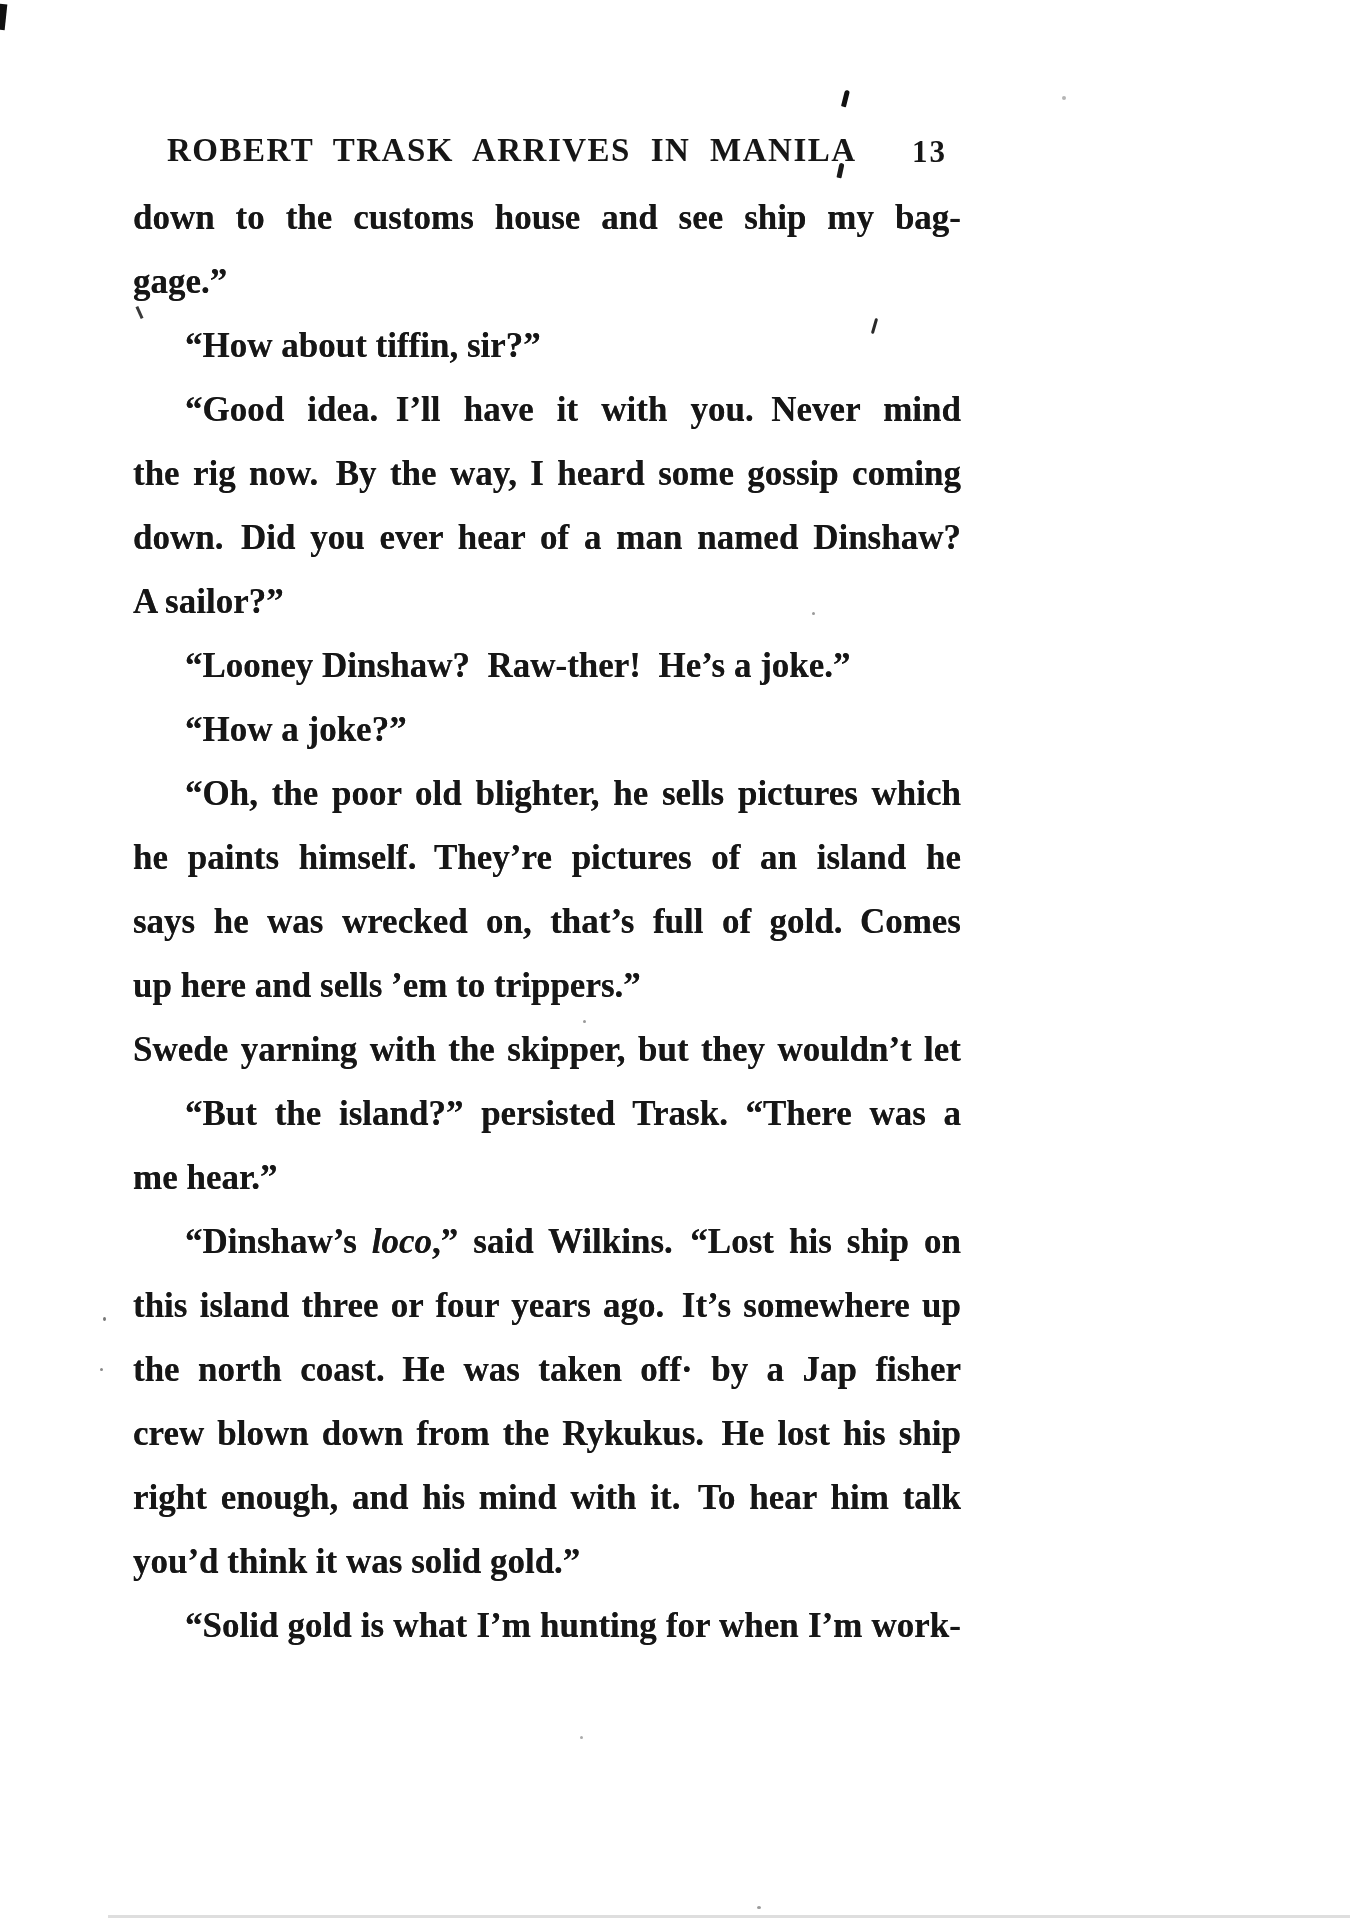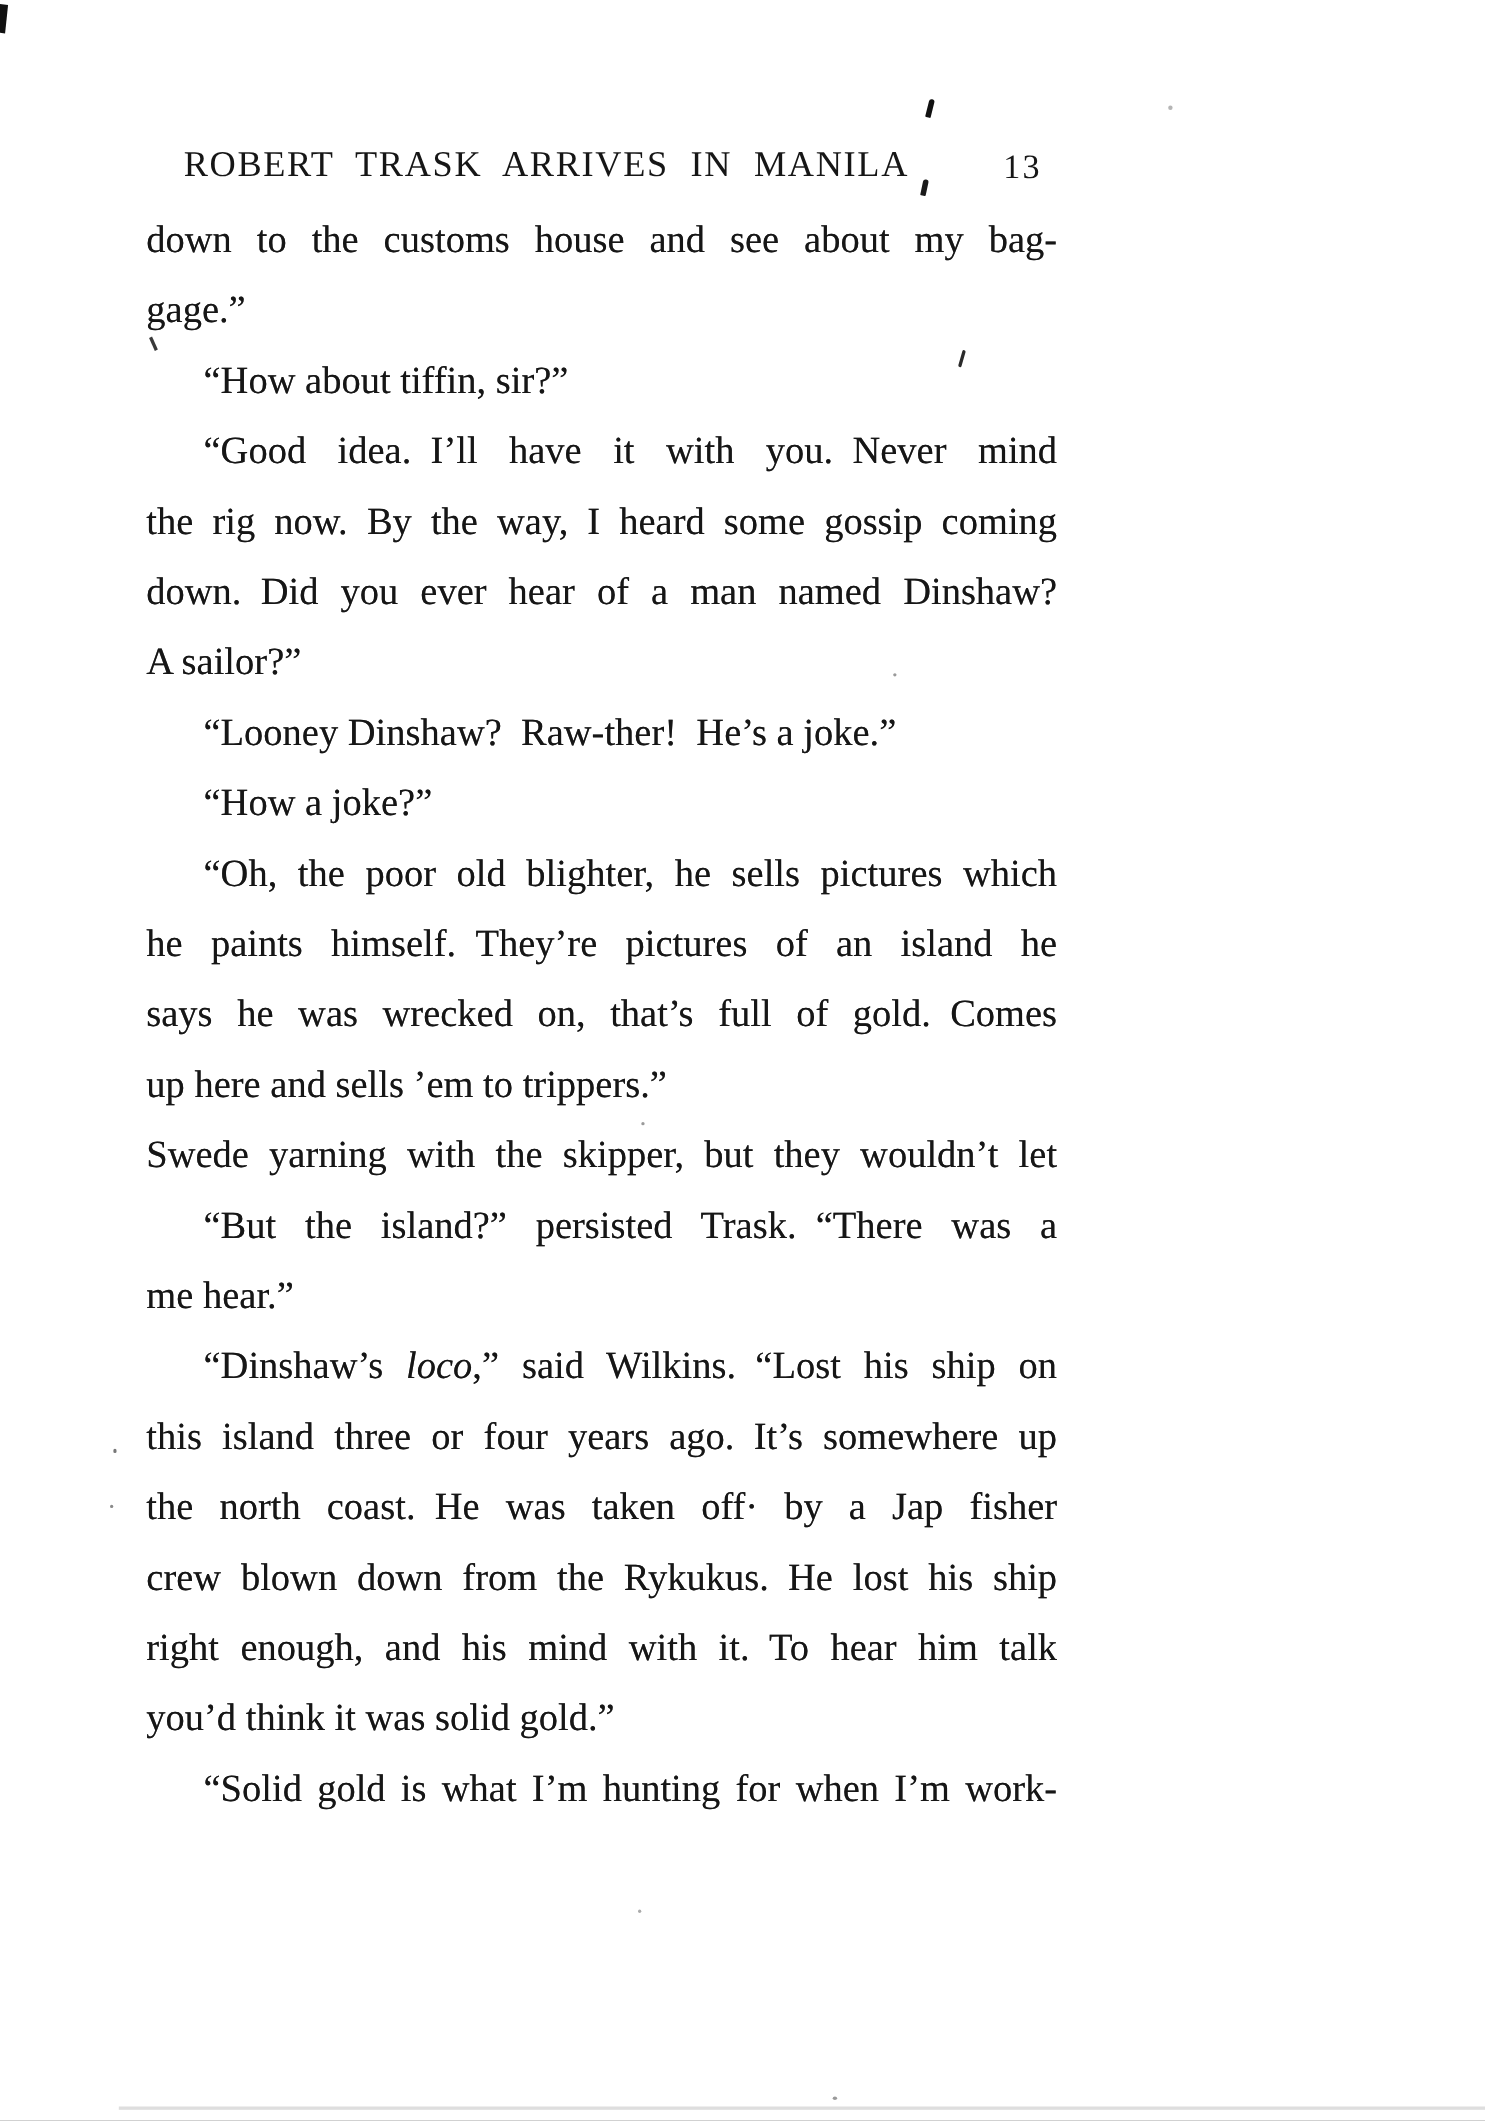--- a/index.html
+++ b/index.html
@@ -3,20 +3,21 @@
 <meta charset="utf-8">
 <style>
   html,body { margin:0; padding:0; background:#888; }
   .page {
     position:relative;
     width:1350px; height:1928px;
     background:#ffffff;
     overflow:hidden;
     font-family:"Liberation Serif","DejaVu Serif",serif;
     color:#161616;
+    font-weight:bold;
   }
   .text-block { position:absolute; left:133px; top:128px; width:828px; }
   .page-header {
     position:relative; height:58px;
     font-size:33px; line-height:44px;
     letter-spacing:1.5px; word-spacing:10px;
     white-space:nowrap;
   }
   .page-header .title { padding-left:34px; }
   .page-header .folio {
@@ -58,21 +59,21 @@
 <div class="page">
 
   <div class="text-block">
 
     <div class="page-header">
       <span class="title">ROBERT TRASK ARRIVES IN MANILA</span>
       <span class="folio">13</span>
     </div>
 
     <div class="body-lines">
-      <div class="line">down to the customs house and see about my bag-</div>
+      <div class="line">down to the customs house and see ship my bag-</div>
       <div class="line l">gage.”</div>
       <div class="line l i">“How about tiffin, sir?”</div>
       <div class="line i">“Good idea. I’ll have it with you. Never mind</div>
       <div class="line">the rig now. By the way, I heard some gossip coming</div>
       <div class="line">down. Did you ever hear of a man named Dinshaw?</div>
       <div class="line l">A sailor?”</div>
       <div class="line l i">“Looney Dinshaw? Raw-ther! He’s a joke.”</div>
       <div class="line l i">“How a joke?”</div>
       <div class="line i">“Oh, the poor old blighter, he sells pictures which</div>
       <div class="line">he paints himself. They’re pictures of an island he</div>

